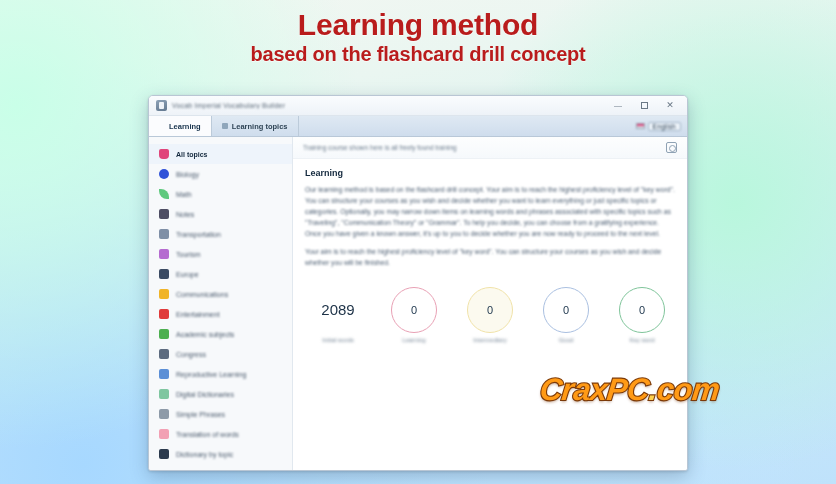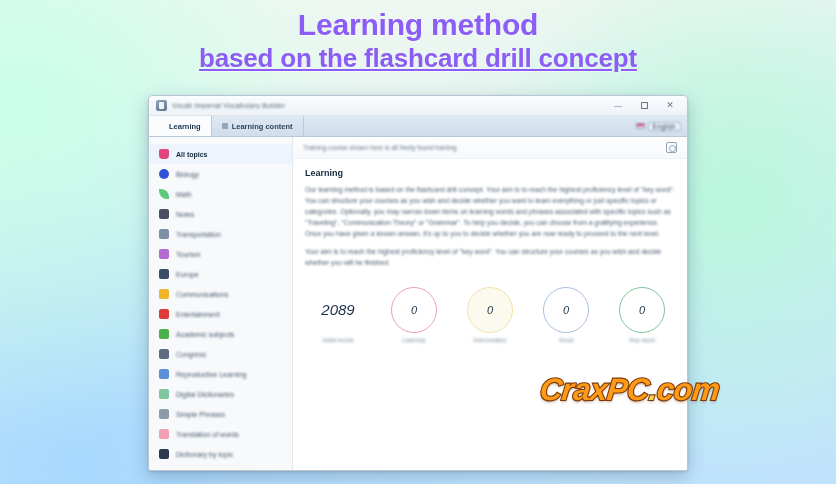--- a/index.html
+++ b/index.html
@@ -14,26 +14,26 @@
       radial-gradient(circle at 60% 100%, #bfe4ff 0%, rgba(191,228,255,0) 48%),
       linear-gradient(170deg, #f4f7f2 0%, #eaf6f1 22%, #dcf3ef 40%, #cbe9f9 68%, #bfe2fb 100%);
   }
 
   
   .banner {
     position:absolute; top:8px; left:0; width:836px;
     text-align:center; line-height:1.16;
   }
   .banner .line {
-    font-size:30px; font-weight:bold; color:#8b5cf6;
+    font-size:30px; font-weight:bold; color:#b91c1c;
     letter-spacing:-0.2px;
     text-shadow:0 1px 0 rgba(255,255,255,.6);
     text-align:center;
   }
-  .banner .line2 { font-size:26px;text-decoration:underline; }
+  .banner .line2 { font-size:20px; }
 
   
   .window {
     position:absolute; left:148px; top:95px;
     width:540px; height:376px;
     background:#fbfcfe;
     border:1px solid #b9c6d4;
     border-radius:5px 5px 3px 3px;
     box-shadow:0 6px 18px rgba(40,70,100,.28), 0 1px 3px rgba(0,0,0,.15);
     overflow:hidden;
@@ -130,21 +130,20 @@
   }
 
   .c-inner { padding:9px 12px 0 12px; }
   .c-head { font-size:9px; font-weight:bold; color:#14293e; margin-bottom:6px; filter:blur(0.5px); }
   .c-para { font-size:6.8px; line-height:1.62; color:#4a5c70; filter:blur(1.25px); margin-bottom:7px; }
 
   
   .stats {
     display:flex; align-items:flex-start; gap:18px;
     padding:12px 16px 0 16px;
-    font-style:italic;
   }
   .stat { width:62px; text-align:center; }
   .stat .plain-num {
     font-size:15px; color:#1d3247; font-weight:normal;
     line-height:46px; filter:blur(0.35px);
   }
   .ring {
     width:46px; height:46px; margin:0 auto; border-radius:50%;
     border:1.6px solid #ccc; display:flex; align-items:center; justify-content:center;
     font-size:11px; color:#223a50; filter:blur(0.4px);
@@ -193,21 +192,21 @@
     </div>
   </div>
 
   <div class="tabstrip">
     <div class="tab active">
       <span class="ti"></span>
       <span>Learning</span>
     </div>
     <div class="tab">
       <span class="ti"></span>
-      <span>Learning content</span>
+      <span>Learning topics</span>
     </div>
     <div class="lang-pill">
       <span class="flag"></span>
       <span class="lang-box">English</span>
     </div>
   </div>
 
   <div class="body">
 
     <div class="sidebar">

